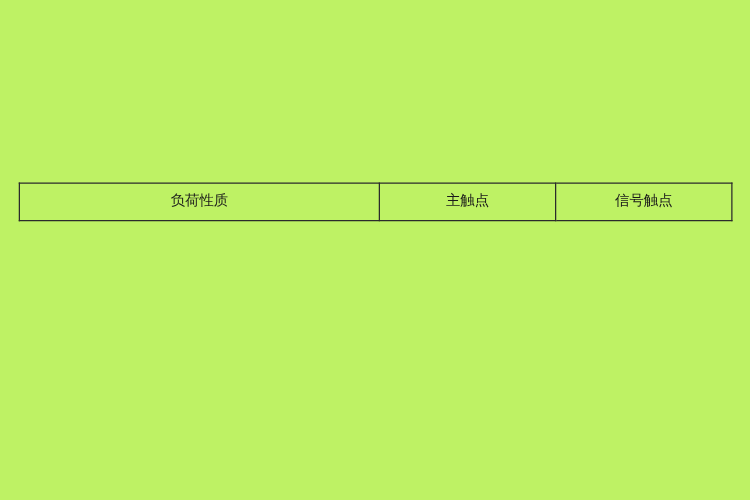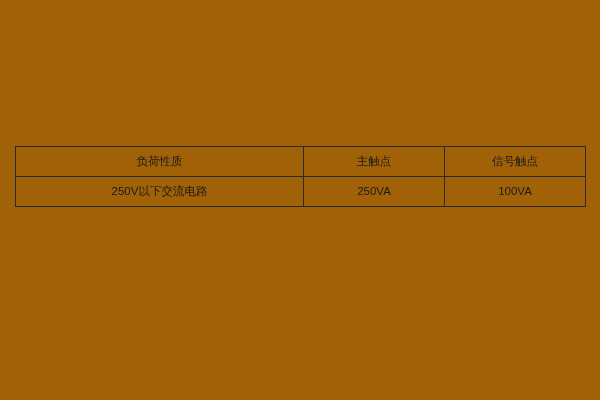--- a/index.html
+++ b/index.html
@@ -10,21 +10,21 @@
     width: 600px;
     height: 400px;
     background: #ffffff;
     font-family: "Liberation Sans", sans-serif;
     overflow: hidden;
   }
   .page {
     position: relative;
     width: 600px;
     height: 400px;
-    background: #a16207;
+    background: #bef264;
   }
   .table-wrap {
     position: absolute;
     left: 15px;
     top: 146px;
     width: 570px;
   }
   table.spec-table {
     width: 570px;
     border-collapse: collapse;
@@ -56,21 +56,16 @@
         <col class="c1">
         <col class="c2">
         <col class="c3">
       </colgroup>
       <tbody>
         <tr>
           <td>负荷性质</td>
           <td>主触点</td>
           <td>信号触点</td>
         </tr>
-        <tr>
-          <td>250V以下交流电路</td>
-          <td>250VA</td>
-          <td>100VA</td>
-        </tr>
       </tbody>
     </table>
   </div>
 </div>
 
 </body></html>

